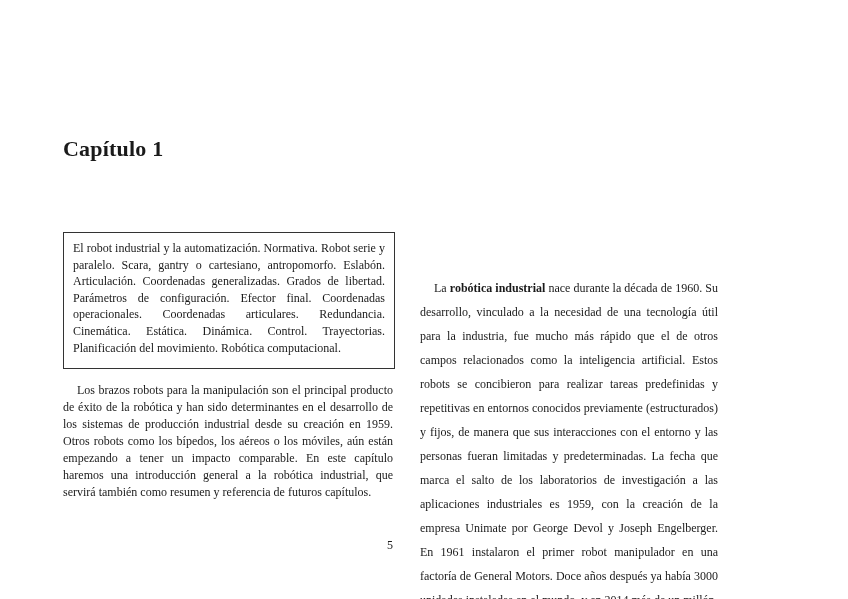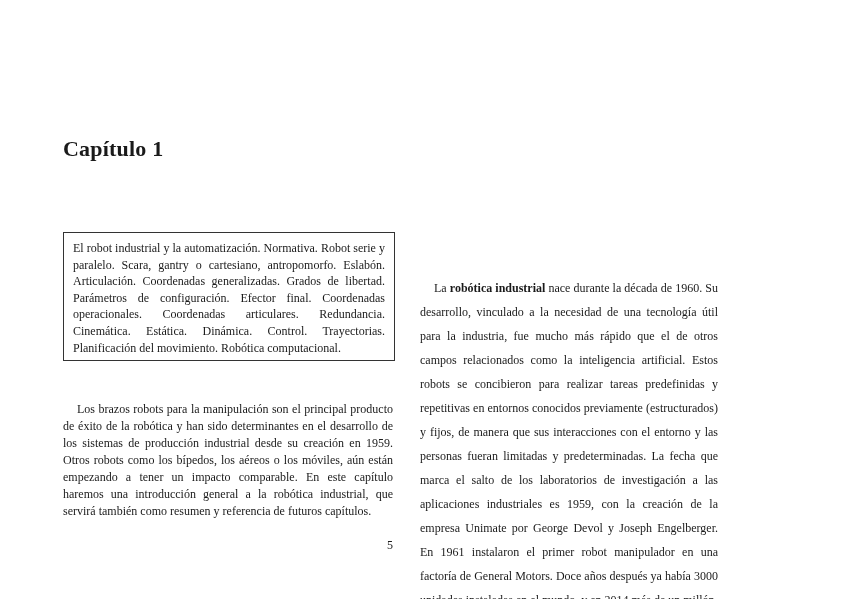--- a/index.html
+++ b/index.html
@@ -31,31 +31,31 @@
     font-size: 22px;
     font-weight: bold;
     letter-spacing: 0.2px;
   }
   .abstract-box {
     position: absolute;
     left: 63px;
     top: 232px;
     width: 312px;
     border: 1px solid #333333;
-    padding: 7px 9px 4px 9px;
+    padding: 7px 9px 12px 9px;
     font-size: 12px;
     line-height: 16.6px;
     text-align: justify;
     hyphens: auto;
     -webkit-hyphens: auto;
   }
   .left-paragraph {
     position: absolute;
     left: 63px;
-    top: 389px;
+    top: 370px;
     width: 330px;
     font-size: 12px;
     line-height: 17px;
     text-align: justify;
     text-indent: 14px;
     hyphens: auto;
     -webkit-hyphens: auto;
   }
   .section-heading {
     position: absolute;

